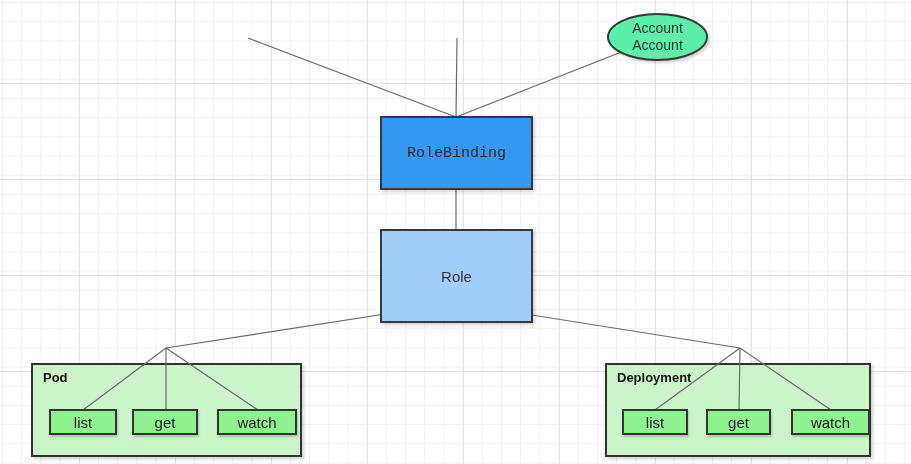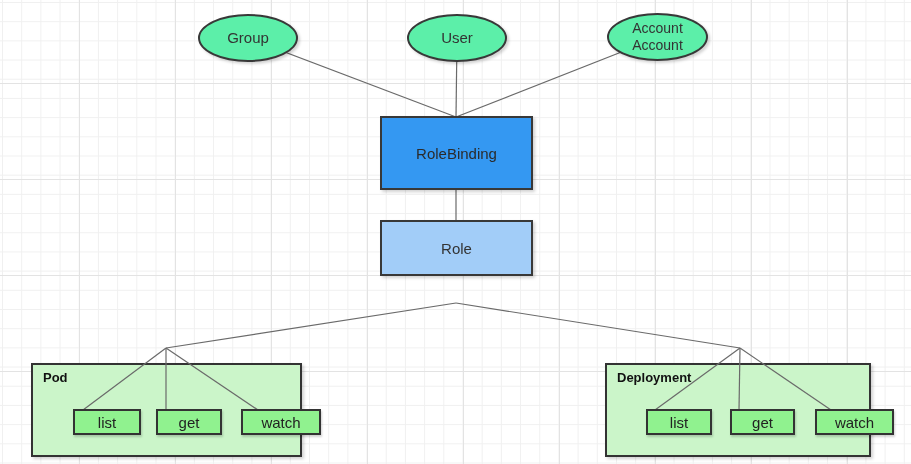--- a/index.html
+++ b/index.html
@@ -38,22 +38,22 @@
 
   .ellipse{
     border-radius:50%;
     background:#5CEFA9;
     line-height:1.2;
   }
   .node-group{left:198px;top:14px;width:100px;height:48px;}
   .node-user{left:407px;top:14px;width:100px;height:48px;}
   .node-sa{left:607px;top:13px;width:101px;height:48px;font-size:14px;padding:0 8px;}
 
-  .node-rolebinding{left:380px;top:116px;width:153px;height:74px;background:#3498F2;color:#2b2b2b;}
-  .node-role{left:380px;top:220px;width:153px;height:56px;background:#A2CDF8;}
+  .node-rolebinding{left:380px;top:116px;width:153px;height:74px;background:#3498F2;color:#2b2b2b;font-family:Liberation Mono, monospace;}
+  .node-role{left:380px;top:229px;width:153px;height:94px;background:#A2CDF8;}
 
   .container{
     position:absolute;
     box-sizing:border-box;
     border:2px solid #333333;
     background:#CBF5C9;
     z-index:1;
     box-shadow:2px 2px 3px rgba(0,0,0,0.18);
   }
   .container-pod{left:31px;top:363px;width:271px;height:94px;}
@@ -67,21 +67,20 @@
   .verb{
     position:absolute;
     box-sizing:border-box;
     border:2px solid #333333;
     background:#90F28F;
     display:flex;align-items:center;justify-content:center;
     font-size:15px;color:#222222;
     height:26px;
     z-index:3;
     box-shadow:1px 2px 2px rgba(0,0,0,0.18);
-    margin-left:24px;
   }
   
   .verb-pod-list{left:49px;top:409px;width:68px;}
   .verb-pod-get{left:132px;top:409px;width:66px;}
   .verb-pod-watch{left:217px;top:409px;width:80px;}
   
   .verb-dep-list{left:622px;top:409px;width:66px;}
   .verb-dep-get{left:706px;top:409px;width:65px;}
   .verb-dep-watch{left:791px;top:409px;width:79px;}
 </style>
@@ -112,26 +111,20 @@
       <line x1="166" y1="348" x2="83" y2="410"></line>
       <line x1="166" y1="348" x2="166" y2="410"></line>
       <line x1="166" y1="348" x2="258" y2="410"></line>
 
       <line x1="740" y1="348" x2="655" y2="410"></line>
       <line x1="740" y1="348" x2="739" y2="410"></line>
       <line x1="740" y1="348" x2="831" y2="410"></line>
     </g>
   </svg>
 
-  <div class="node ellipse node-group">
-    <span>Group</span>
-  </div>
-  <div class="node ellipse node-user">
-    <span>User</span>
-  </div>
   <div class="node ellipse node-sa">
     <span>Account Account</span>
   </div>
 
   <div class="node node-rolebinding">
     <span>RoleBinding</span>
   </div>
   <div class="node node-role">
     <span>Role</span>
   </div>

